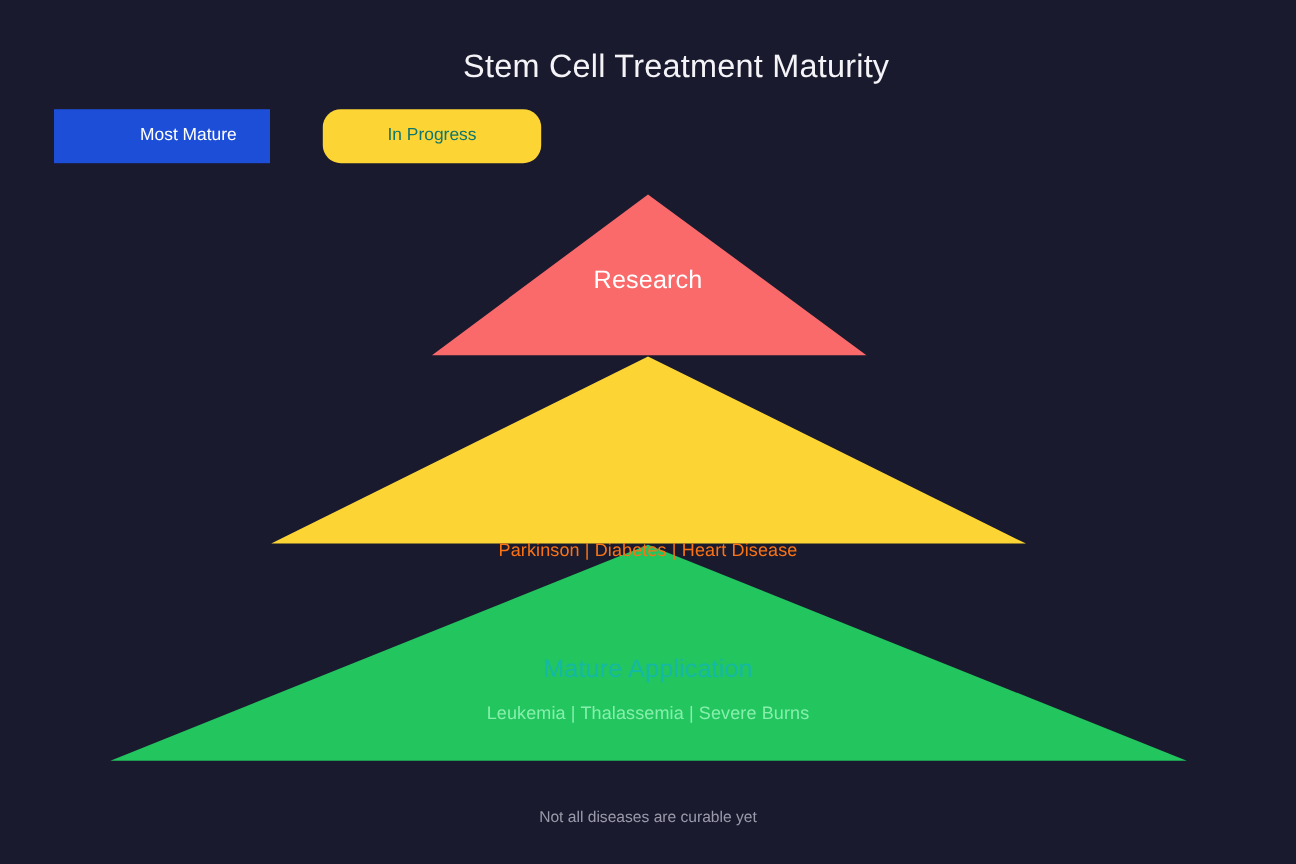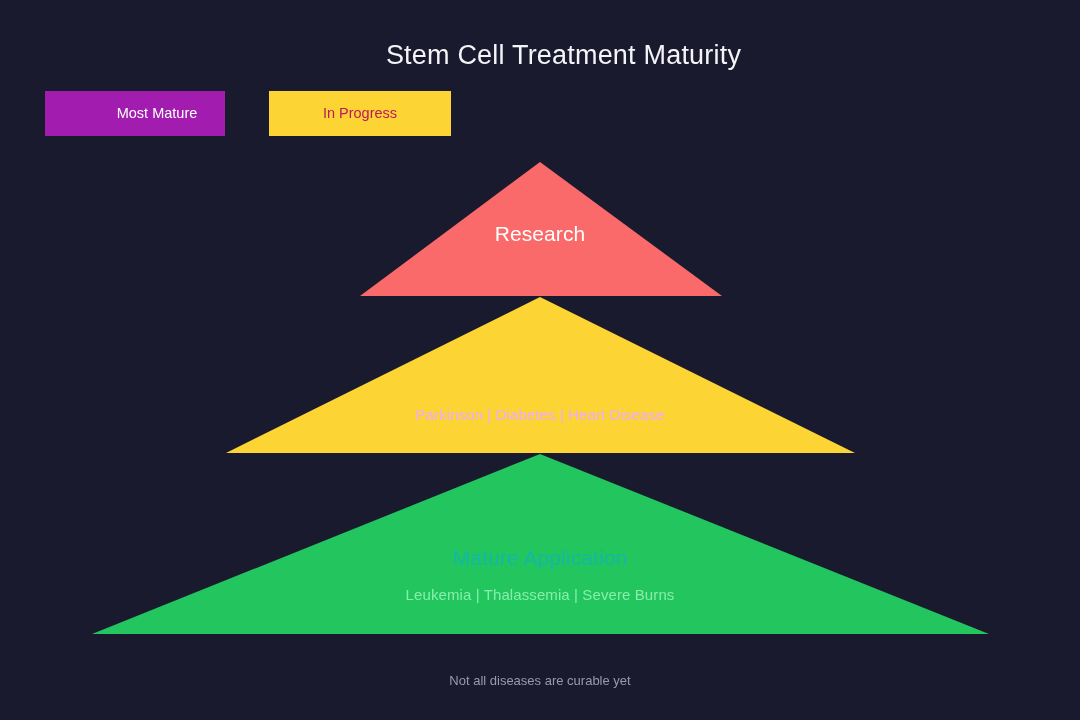--- a/index.html
+++ b/index.html
@@ -106,43 +106,43 @@
   }
 </style>
 </head>
 <body style="background: rgb(26, 26, 46);">
 
 <div id="stage" style="background: rgb(26, 26, 46);">
 
   <div id="chart-title" style="color: rgb(244, 244, 248); padding-left: 47px;">Stem Cell Treatment Maturity</div>
 
   <div id="legend">
-    <div class="legend-box lg-0" style="background: #a21caf; color: rgb(255, 255, 255); padding-left: 44px;">
+    <div class="legend-box lg-0" style="background: #1d4ed8; color: rgb(255, 255, 255); padding-left: 44px;">
       <span>Most Mature</span>
     </div>
-    <div class="legend-box lg-1" style="background: rgb(252, 213, 53); color: #be185d;">
+    <div class="legend-box lg-1" style="background: rgb(252, 213, 53); color: #0f766e; border-radius: 15px;">
       <span>In Progress</span>
     </div>
   </div>
 
   <div id="pyramid">
 
     <svg class="layer-svg" id="layer-svg-0" viewBox="0 0 1080 720">
       <polygon id="poly-0" points="540,162 360,296 722,296" fill="#fb6a6a"></polygon>
     </svg>
     <svg class="layer-svg" id="layer-svg-1" viewBox="0 0 1080 720">
       <polygon id="poly-1" points="540,297 226,453 855,453" fill="#fcd535"></polygon>
     </svg>
     <svg class="layer-svg" id="layer-svg-2" viewBox="0 0 1080 720">
       <polygon id="poly-2" points="540,454 92,634 989,634" fill="#22c55e"></polygon>
     </svg>
 
     <div class="layer-text layer-title" id="layer-0-title" style="color: rgb(255, 255, 255);">Research</div>
 
-    <div class="layer-text layer-sub" id="layer-1-sub" style="color: #f0abfc;">Parkinson | Diabetes | Heart Disease</div>
+    <div class="layer-text layer-sub" id="layer-1-sub" style="color: #f97316; margin-top: 44px;">Parkinson | Diabetes | Heart Disease</div>
 
     <div class="layer-text layer-title" id="layer-2-title" style="color: #14b8a6;">Mature Application</div>
     <div class="layer-text layer-sub" id="layer-2-sub" style="color: #86efac;">Leukemia | Thalassemia | Severe Burns</div>
 
   </div>
 
   <div id="footer-note" style="color: rgb(154, 154, 171);">Not all diseases are curable yet</div>
 
 </div>
 

